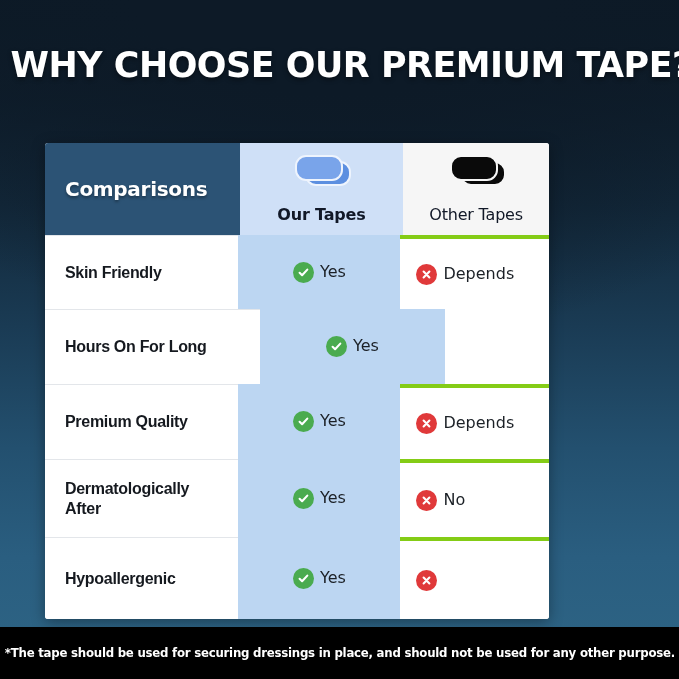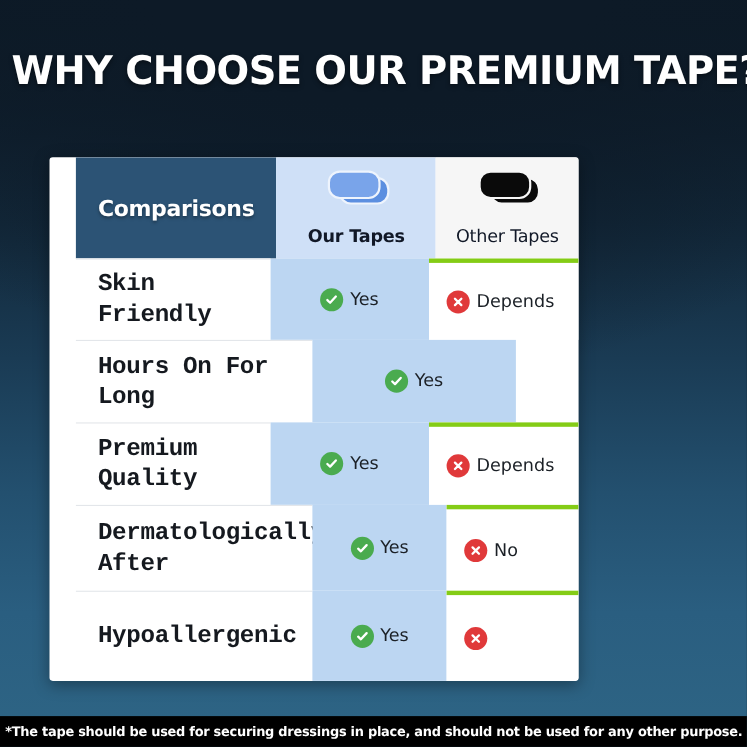--- a/index.html
+++ b/index.html
@@ -46,26 +46,25 @@
     transform: scaleX(0.97);
     text-shadow: 0 2px 5px rgba(0,0,0,0.45);
     white-space: nowrap;
   }
 
   
   .table {
     position: absolute;
     left: 45px;
     top: 143px;
-    width: 457px;
+    width: 504px;
     border-radius: 3px;
     overflow: hidden;
     box-shadow: 0 3px 14px rgba(0,0,0,0.35);
     background: #ffffff;
-    padding-left: 24px;
   }
   .row {
     display: flex;
     width: 100%;
   }
   .cell {
     box-sizing: border-box;
   }
   .c-label { width: 215px; }
   .c-ours  { width: 185px; }
@@ -151,23 +150,23 @@
     justify-content: center;
   }
   .body-row .c-other {
     background: #ffffff;
     display: flex;
     align-items: center;
     padding: 0 16px;
     border-top: 4px solid #84cc16;
   }
   .row-label {
-    font-family: Liberation Mono, monospace;
+    font-family: Liberation Sans, sans-serif;
     font-weight: 700;
-    font-size: 22px;
+    font-size: 16px;
     color: #15191f;
     line-height: 1.25;
     letter-spacing: -0.3px;
   }
   .value {
     display: flex;
     align-items: center;
     gap: 6px;
   }
   .value-text {
@@ -198,21 +197,21 @@
   .h75 { height: 75px; }
   .h78 { height: 78px; }
   .h82 { height: 82px; }
 
   
   .footer {
     position: absolute;
     left: 0;
     right: 0;
     bottom: 0;
-    height: 28px;
+    height: 52px;
     background: #000000;
     display: flex;
     align-items: center;
     justify-content: center;
   }
   .footer-text {
     color: #ffffff;
     font-family: "DejaVu Sans", sans-serif;
     font-weight: 700;
     font-size: 12px;

